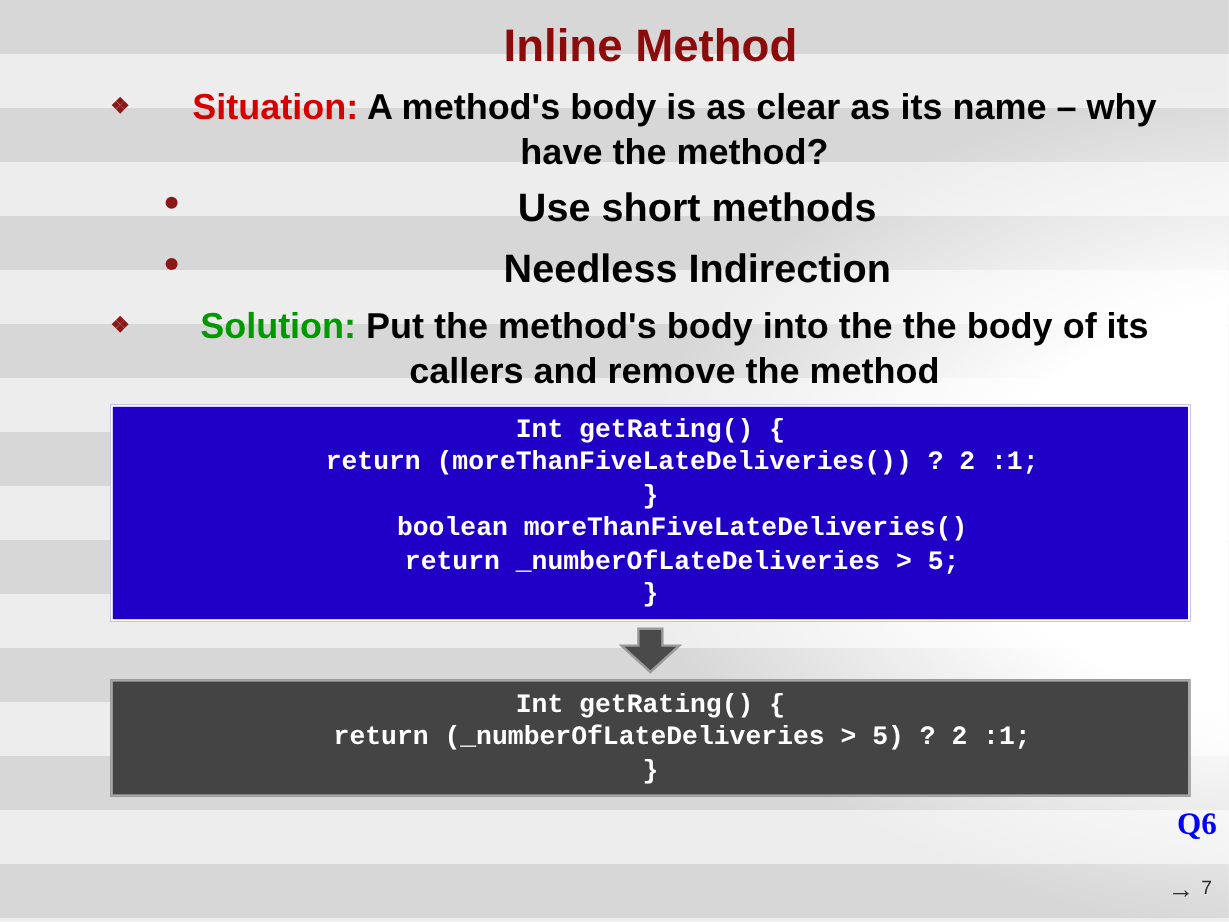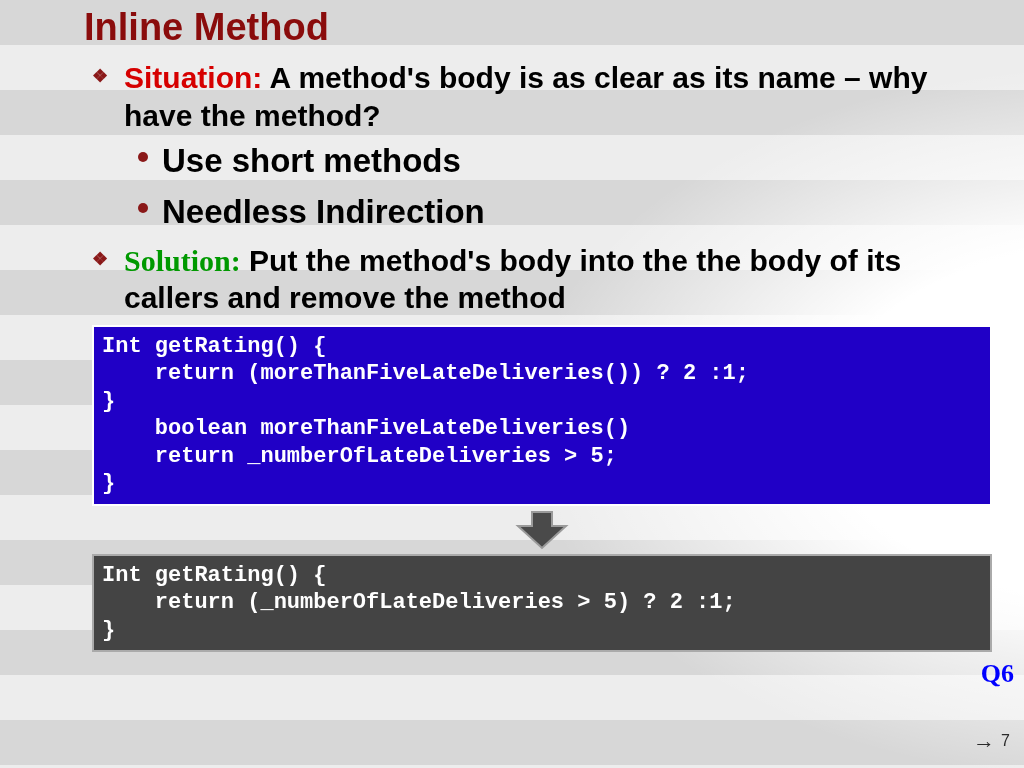--- a/index.html
+++ b/index.html
@@ -17,22 +17,23 @@
     background:
       radial-gradient(ellipse 1000px 600px at 110% 55%, #ffffff 30%, rgba(255,255,255,0) 60%),
       repeating-linear-gradient(
         #d7d7d7 0px, #d7d7d7 45px,
         #ededed 45px, #ededed 90px
       );
   }
   .content {
     position: absolute;
     inset: 0;
-    padding: 6px 24px 0 84px;
+    padding: 18px 24px 0 84px;
     box-sizing: border-box;
+    text-align: center;
   }
   .title {
     color: #8a0c0c;
     font-size: 38px;
     font-weight: bold;
     margin-bottom: 10px;
   }
   .b1 {
     position: relative;
     margin-left: 40px;
@@ -61,21 +62,21 @@
     content: "";
     position: absolute;
     left: -24px;
     top: 12px;
     width: 10px;
     height: 10px;
     border-radius: 50%;
     background: #8a1818;
   }
   .red-text { color: #d60000; }
-  .green-text { color: #009900; font-family: Liberation Serif, serif; }
+  .green-text { color: #009900; }
   .code-blue {
     margin: 8px 8px 0 8px;
     background: #2000c6;
     border: 2px solid #ffffff;
     color: #ffffff;
     font-family: "Courier New", monospace;
     font-weight: bold;
     font-size: 22px;
     padding: 6px 8px;
     white-space: pre;
@@ -96,21 +97,21 @@
     box-sizing: border-box;
   }
   .arrow-box {
     display: flex;
     justify-content: center;
     margin: 4px 0 4px 0;
   }
   .q6 {
     position: absolute;
     right: 10px;
-    bottom: 79px;
+    bottom: 66px;
     color: #0000ff;
     font-family: "Times New Roman", serif;
     font-weight: bold;
     font-size: 26px;
   }
   .corner {
     position: absolute;
     right: 14px;
     bottom: 14px;
     font-size: 16px;

